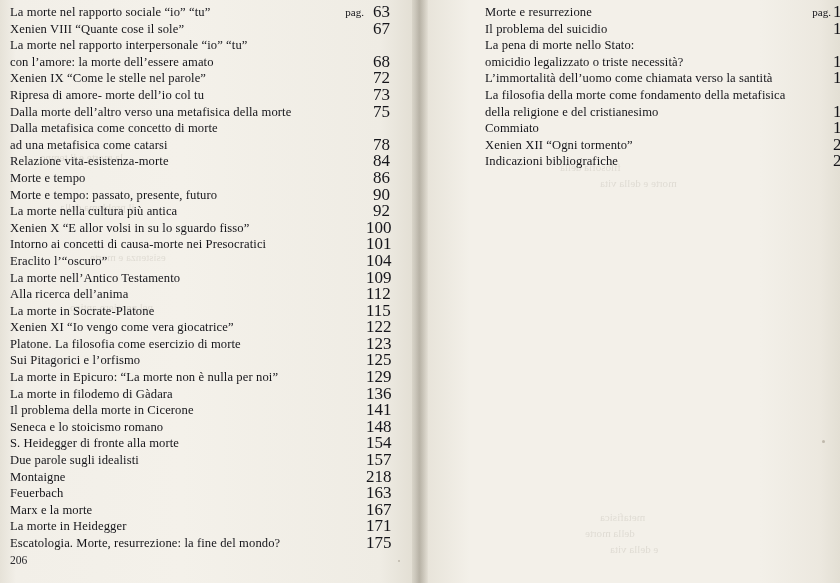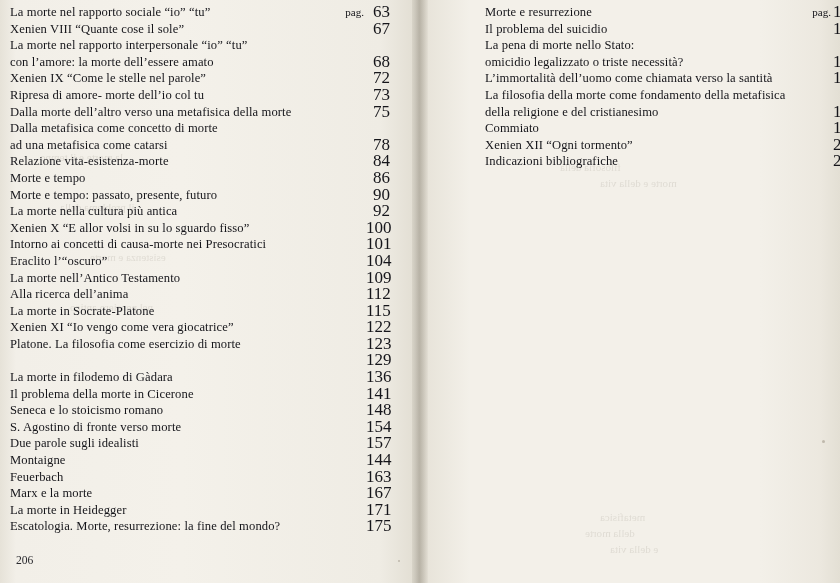--- a/index.html
+++ b/index.html
@@ -76,21 +76,21 @@
     text-align: right;
     font-size: 17px;
   }
 
   .folio {
     position: absolute;
     bottom: 16px;
     font-size: 11.6px;
     color: #2a2a2e;
   }
-  .folio-left { left: 16px; }
+  .folio-left { left: 10px; }
   .folio-right { right: 12px; }
 
   
   .ghost {
     position: absolute;
     color: rgba(90,84,72,0.13);
     font-size: 11px;
     line-height: 15px;
     font-family: "Liberation Serif", serif;
     transform: scaleX(-1);
@@ -149,27 +149,28 @@
         <div class="entry"><span class="label">Morte e tempo: passato, presente, futuro</span><span class="num">90</span></div>
         <div class="entry"><span class="label">La morte nella cultura più antica</span><span class="num">92</span></div>
         <div class="entry"><span class="label">Xenien X “E allor volsi in su lo sguardo fisso”</span><span class="num">100</span></div>
         <div class="entry"><span class="label">Intorno ai concetti di causa-morte nei Presocratici</span><span class="num">101</span></div>
         <div class="entry"><span class="label">Eraclito l’“oscuro”</span><span class="num">104</span></div>
         <div class="entry"><span class="label">La morte nell’Antico Testamento</span><span class="num">109</span></div>
         <div class="entry"><span class="label">Alla ricerca dell’anima</span><span class="num">112</span></div>
         <div class="entry"><span class="label">La morte in Socrate-Platone</span><span class="num">115</span></div>
         <div class="entry"><span class="label">Xenien XI “Io vengo come vera giocatrice”</span><span class="num">122</span></div>
         <div class="entry"><span class="label">Platone. La filosofia come esercizio di morte</span><span class="num">123</span></div>
-        <div class="entry"><span class="num">129</span></div>
+        <div class="entry"><span class="label">Sui Pitagorici e l’orfismo</span><span class="num">125</span></div>
+        <div class="entry"><span class="label">La morte in Epicuro: “La morte non è nulla per noi”</span><span class="num">129</span></div>
         <div class="entry"><span class="label">La morte in filodemo di Gàdara</span><span class="num">136</span></div>
         <div class="entry"><span class="label">Il problema della morte in Cicerone</span><span class="num">141</span></div>
         <div class="entry"><span class="label">Seneca e lo stoicismo romano</span><span class="num">148</span></div>
-        <div class="entry"><span class="label">S. Agostino di fronte verso morte</span><span class="num">154</span></div>
+        <div class="entry"><span class="label">S. Heidegger di fronte alla morte</span><span class="num">154</span></div>
         <div class="entry"><span class="label">Due parole sugli idealisti</span><span class="num">157</span></div>
-        <div class="entry"><span class="label">Montaigne</span><span class="num">144</span></div>
+        <div class="entry"><span class="label">Montaigne</span><span class="num">218</span></div>
         <div class="entry"><span class="label">Feuerbach</span><span class="num">163</span></div>
         <div class="entry"><span class="label">Marx e la morte</span><span class="num">167</span></div>
         <div class="entry"><span class="label">La morte in Heidegger</span><span class="num">171</span></div>
         <div class="entry"><span class="label">Escatologia. Morte, resurrezione: la fine del mondo?</span><span class="num">175</span></div>
       </div>
     <div class="folio folio-left">206</div>
   </div>
 
   <div class="col col-right">
     <div class="toc toc-right">

